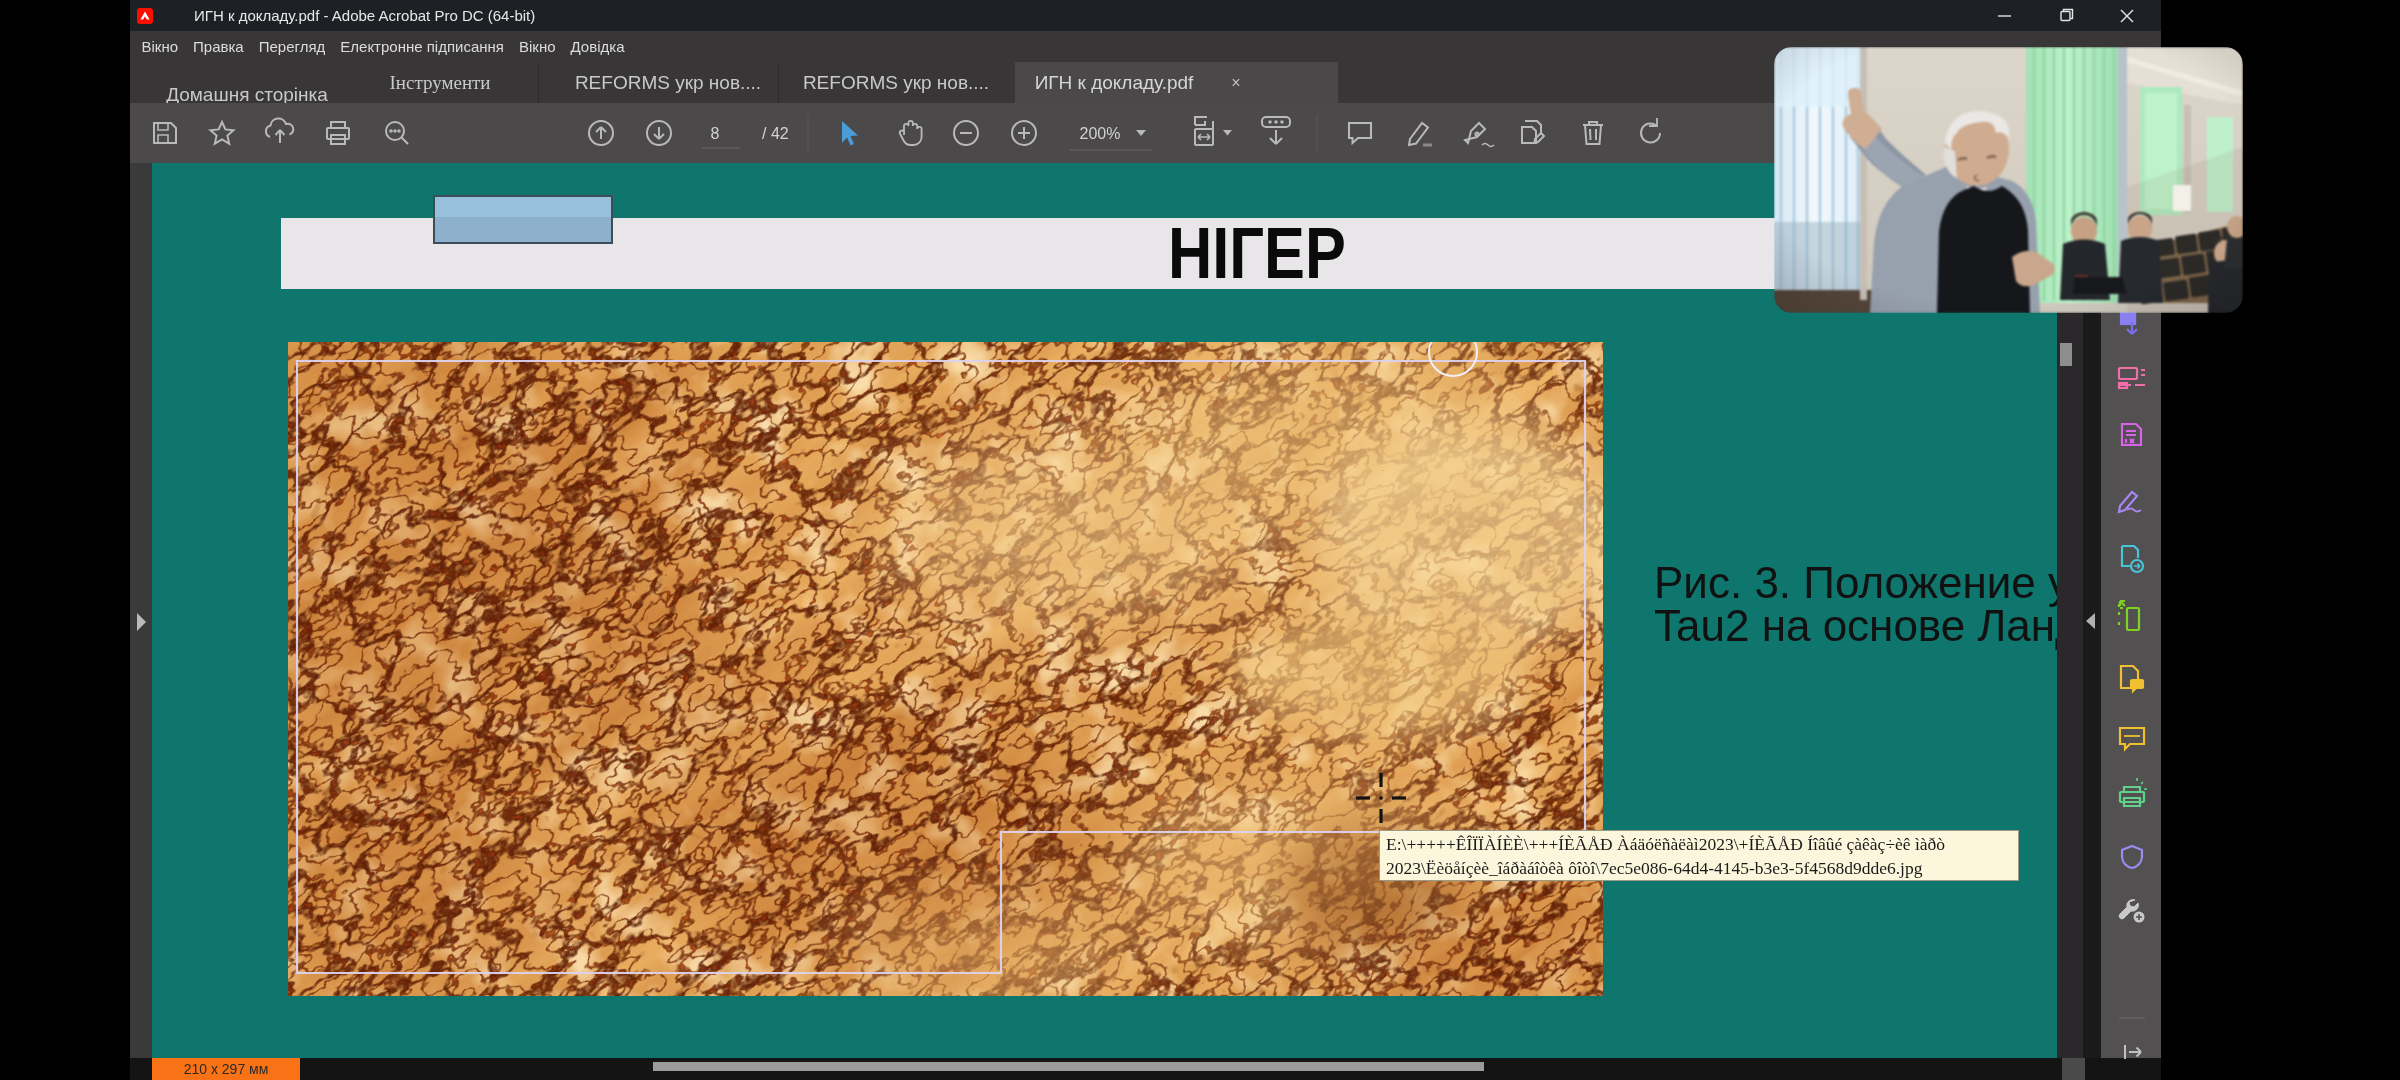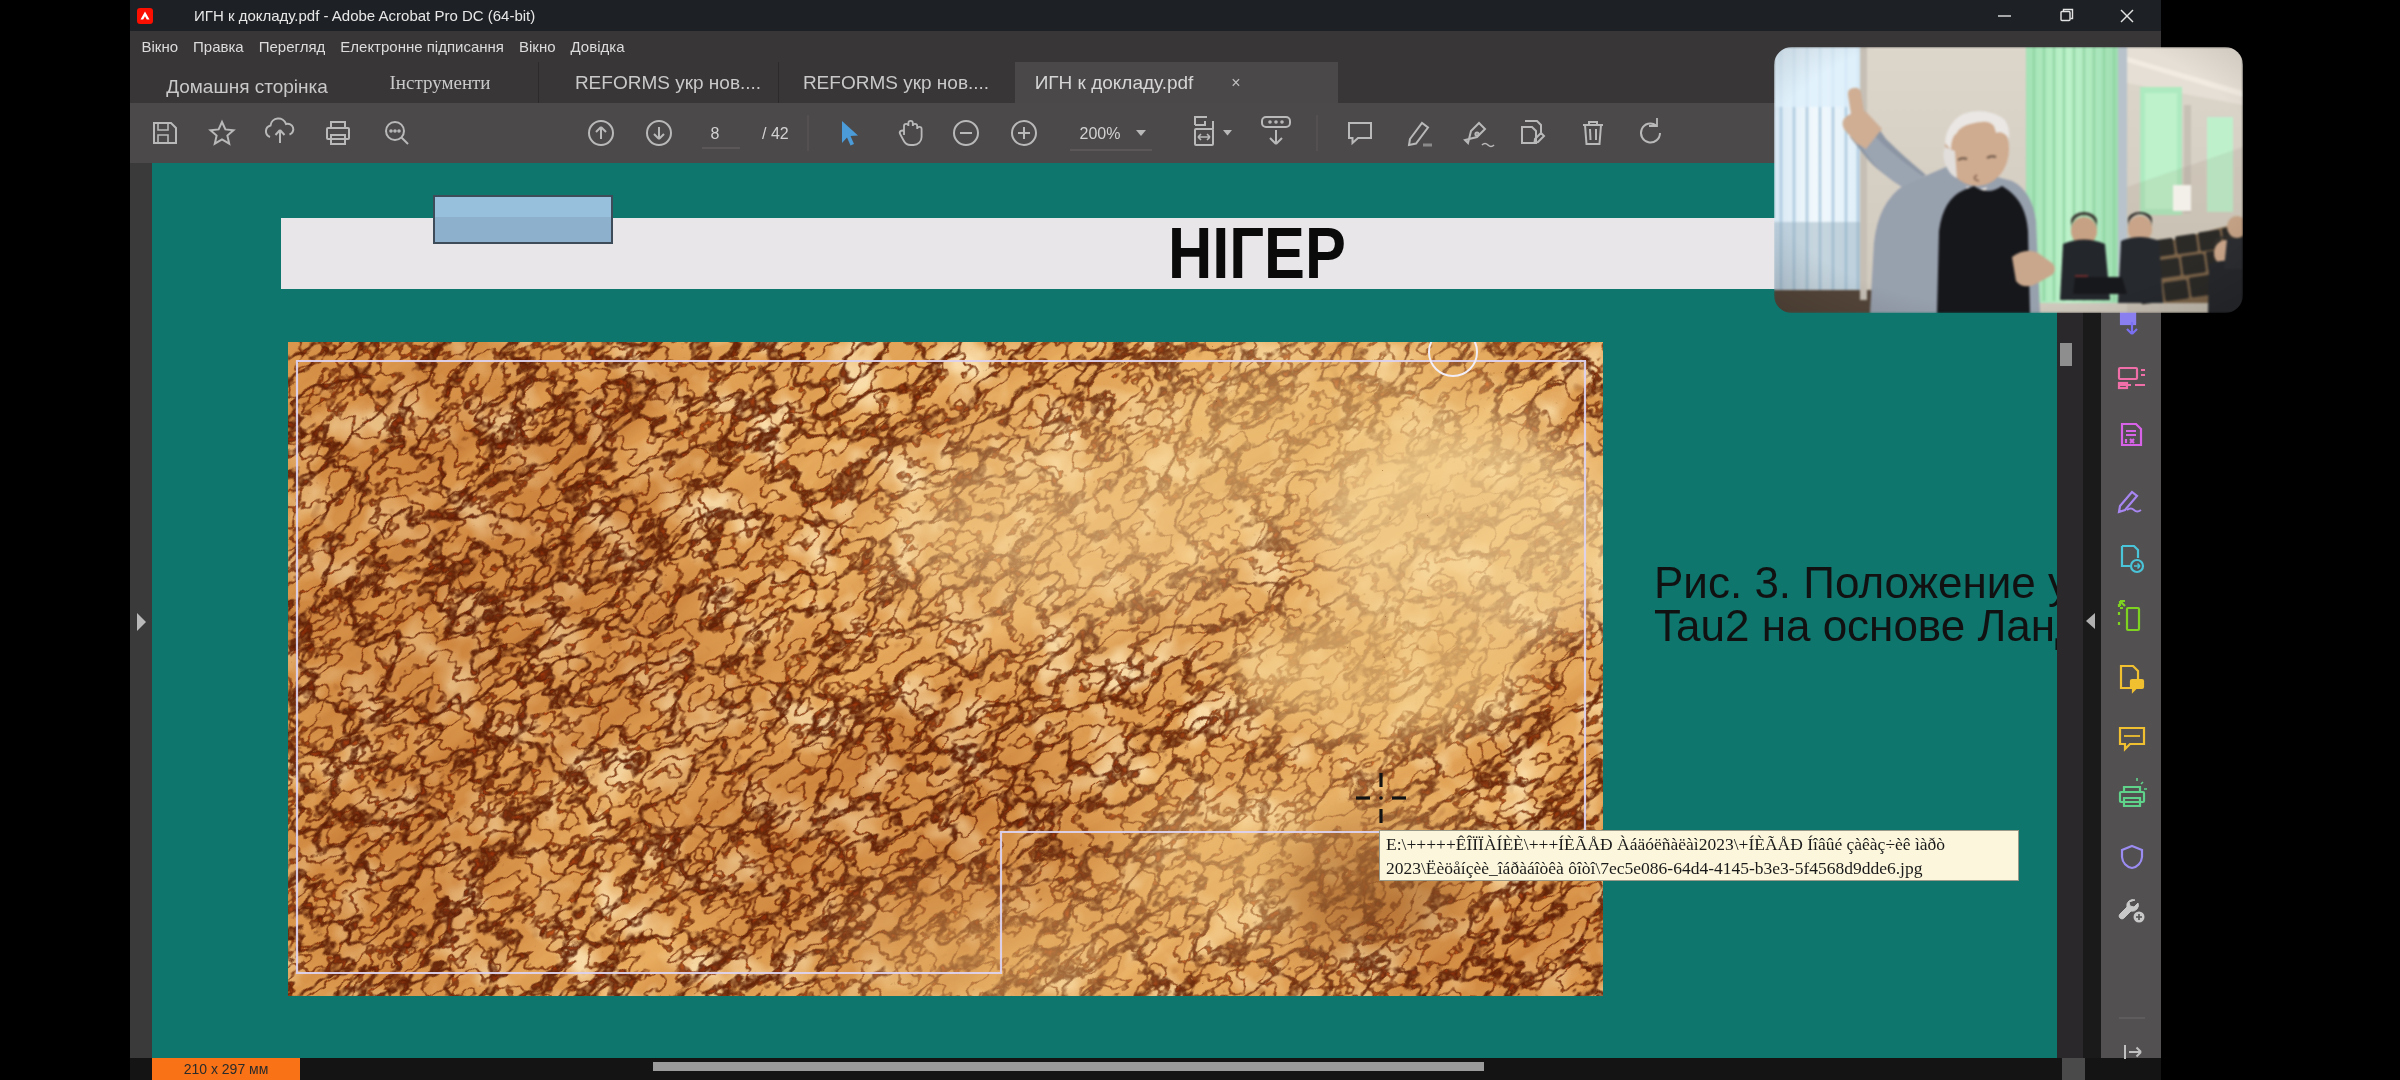--- a/index.html
+++ b/index.html
@@ -33,21 +33,21 @@
   <div class="abs" style="left:0;top:31px;width:2031px;height:31px;background:#393637;"></div>
   <div class="abs" style="left:4px;top:31px;height:31px;line-height:31px;font-size:15px;color:#dcdcdc;white-space:nowrap;">
     <span style="padding:0 7.5px;">Вікно</span><span style="padding:0 7.5px;">Правка</span><span style="padding:0 7.5px;">Перегляд</span><span style="padding:0 7.5px;margin-top:8px;">Електронне підписання</span><span style="padding:0 7.5px;">Вікно</span><span style="padding:0 7.5px;">Довідка</span>
   </div>
 
   <div class="abs" style="left:0;top:62px;width:2031px;height:41px;background:#393637;"></div>
   <div class="abs" style="left:408px;top:62px;width:1px;height:41px;background:#2d2a2b;"></div>
   <div class="abs" style="left:648px;top:62px;width:1px;height:41px;background:#2d2a2b;"></div>
   <div class="abs" style="left:885px;top:62px;width:323px;height:41px;background:#4b4849;"></div>
   <div class="abs" style="left:0;top:62px;width:2031px;height:41px;font-size:19px;color:#c9c9c9;">
-    <div class="abs" style="left:17px;top:4px;width:200px;text-align:center;line-height:41px;">Домашня сторінка</div>
+    <div class="abs" style="left:17px;top:12px;width:200px;text-align:center;line-height:41px;">Домашня сторінка</div>
     <div class="abs" style="left:240px;top:0;width:140px;text-align:center;line-height:41px;font-family:Liberation Serif, serif;">Інструменти</div>
     <div class="abs" style="left:418px;top:0;width:240px;text-align:center;line-height:41px;">REFORMS укр нов....</div>
     <div class="abs" style="left:646px;top:0;width:240px;text-align:center;line-height:41px;">REFORMS укр нов....</div>
     <div class="abs" style="left:864px;top:0;width:240px;text-align:center;line-height:41px;color:#d6d6d6;">ИГН к докладу.pdf</div>
     <div class="abs" style="left:1096px;top:0;width:20px;text-align:center;line-height:41px;font-size:16px;color:#c0c0c0;">×</div>
   </div>
 
   <div class="abs" style="left:0;top:103px;width:2031px;height:60px;background:#4c494b;"></div>
   <svg class="abs" style="left:0;top:103px;" width="1750" height="60" viewBox="0 0 1750 60">
     <g stroke="#b9b9b9" stroke-width="2" fill="none">

